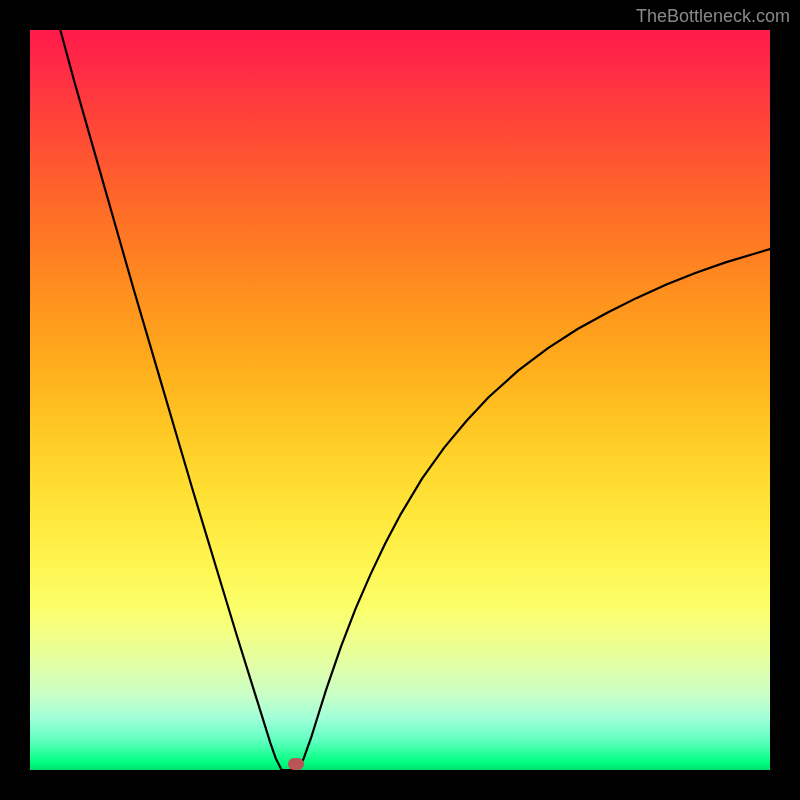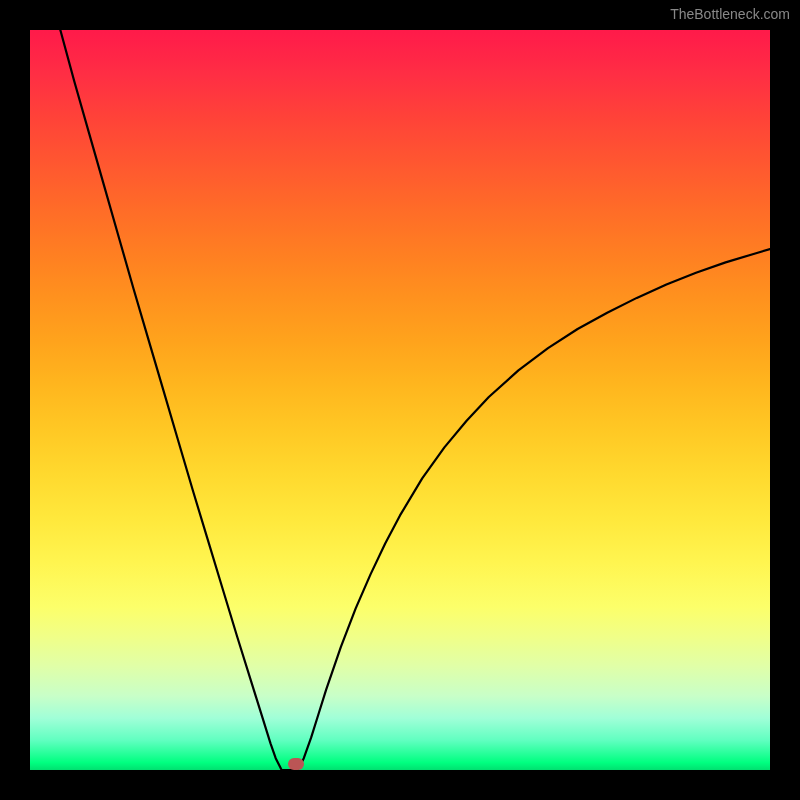--- a/index.html
+++ b/index.html
@@ -32,21 +32,21 @@
       #a0ffd8 93%,
       #60ffc0 96%,
       #00ff80 99%,
       #00e070 100%);
   }
   .watermark {
     position: absolute;
     top: 6px;
     right: 10px;
     color: #888;
-    font-size: 14px;
+    font-size: 18px;
     font-family: Arial, sans-serif;
     z-index: 10;
   }
   svg.curve {
     position: absolute;
     left: 0; top: 0;
     width: 100%; height: 100%;
     pointer-events: none;
   }
   .marker {

